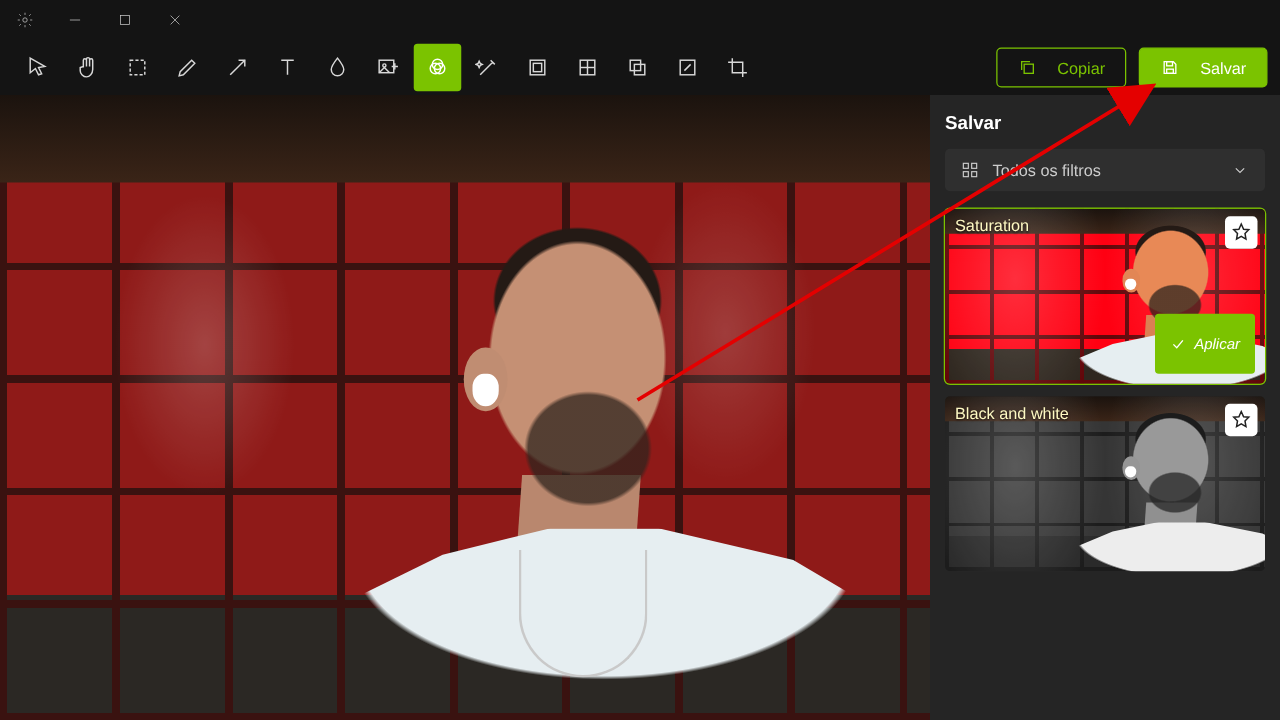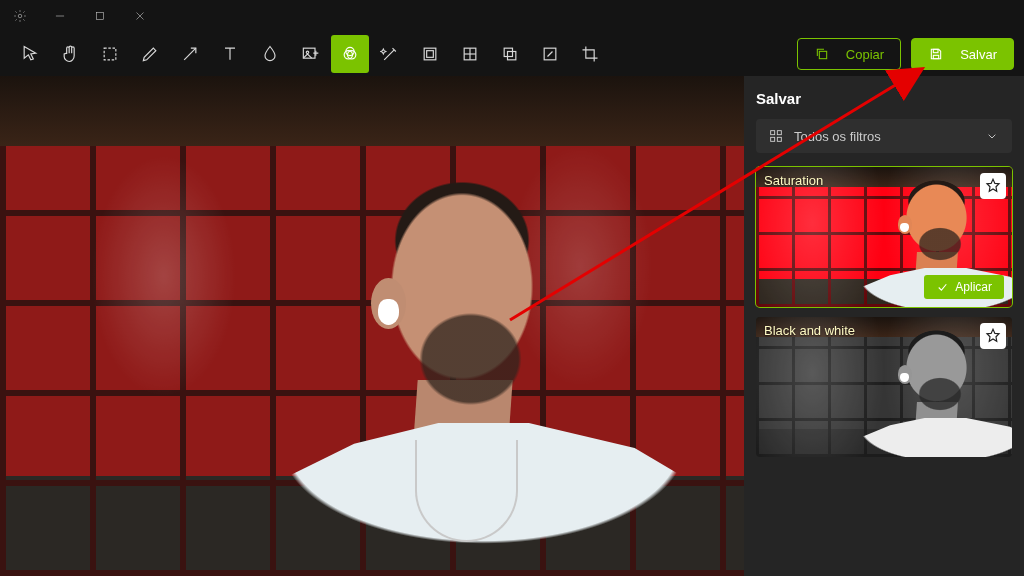--- a/index.html
+++ b/index.html
@@ -38,21 +38,21 @@
   .side{width:280px;background:var(--panel);padding:14px 12px;overflow:hidden;position:relative;}
   .side h3{margin:0 0 12px 0;font-size:15px;font-weight:600;color:#fff;}
   .dropdown{display:flex;align-items:center;gap:10px;background:#2f2f2f;border-radius:4px;padding:9px 12px;font-size:13px;color:#ccc;margin-bottom:14px;position:relative;}
   .dropdown svg{width:16px;height:16px;stroke:#ccc;fill:none;stroke-width:1.4;}
   .dropdown .chev{margin-left:auto;}
   .thumb{border-radius:4px;overflow:hidden;position:relative;margin-bottom:10px;height:140px;}
   .thumb.selected{outline:2px solid var(--accent);outline-offset:-1px;}
   .thumb .label{position:absolute;top:6px;left:8px;font-size:13px;color:#fef9c3;text-shadow:0 1px 2px rgba(0,0,0,.7);z-index:5;}
   .thumb .star{position:absolute;top:6px;right:6px;width:26px;height:26px;background:#fff;border-radius:4px;display:flex;align-items:center;justify-content:center;z-index:5;}
   .thumb .star svg{width:18px;height:18px;stroke:#222;fill:none;stroke-width:1.6;}
-  .apply{position:absolute;right:8px;bottom:8px;background:var(--accent);color:#fff;font-size:12px;padding:5px 12px;border-radius:3px;display:flex;align-items:center;gap:6px;z-index:5;}
+  .apply{position:absolute;right:8px;bottom:8px;background:var(--accent);color:#fff;font-size:12px;padding:17px 12px;border-radius:3px;display:flex;align-items:center;gap:6px;z-index:5;font-style:italic;}
   .apply svg{width:13px;height:13px;stroke:#fff;fill:none;stroke-width:2;}
   
   .photo-base{position:absolute;inset:0;}
   .bg-grid{
     position:absolute;inset:0;
     background:
       repeating-linear-gradient(90deg,#3a1210 0 6px,transparent 6px 90px),
       repeating-linear-gradient(0deg,#3a1210 0 6px,transparent 6px 90px),
       linear-gradient(180deg,#2a1512 0 14%, #8f1a18 14% 80%, #2b2824 80% 100%);
   }

